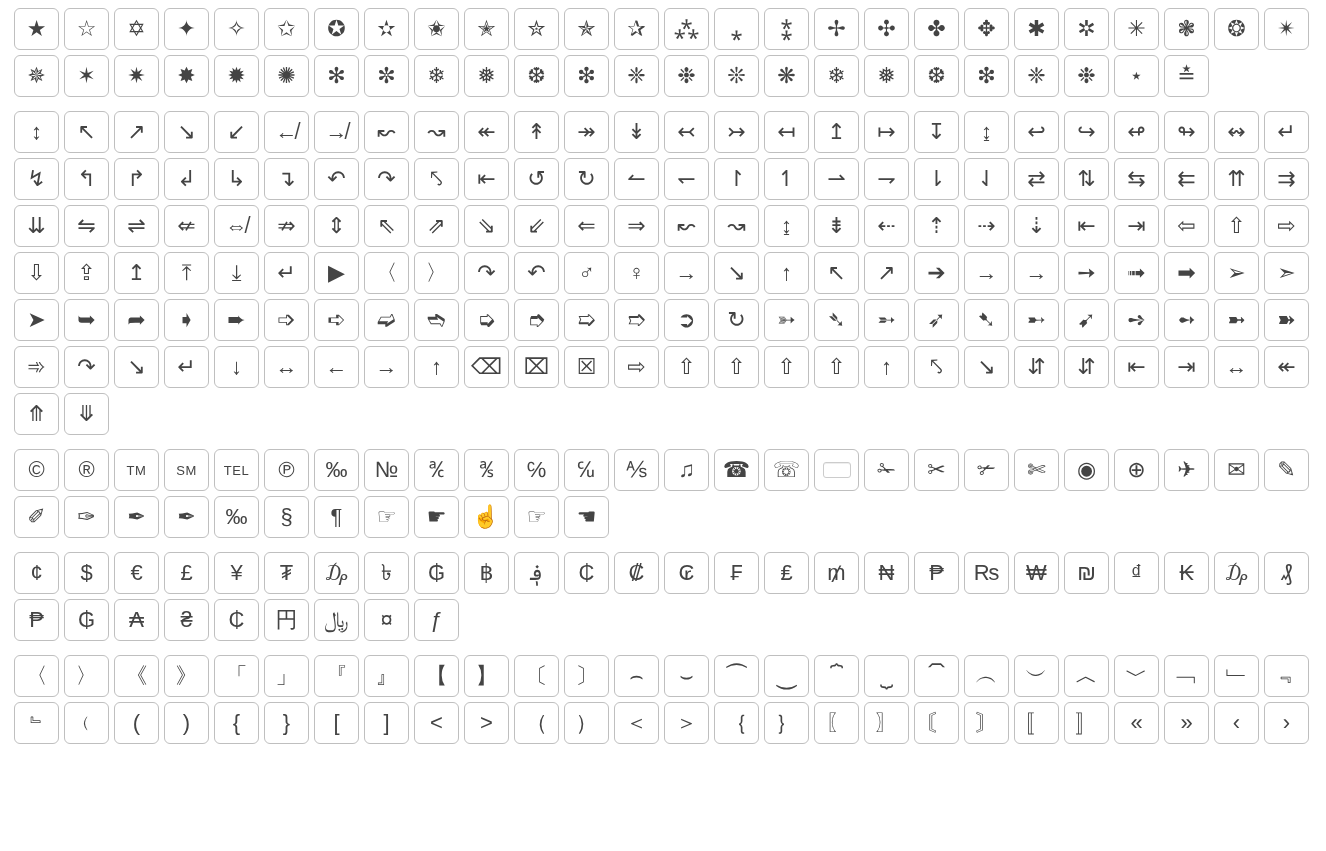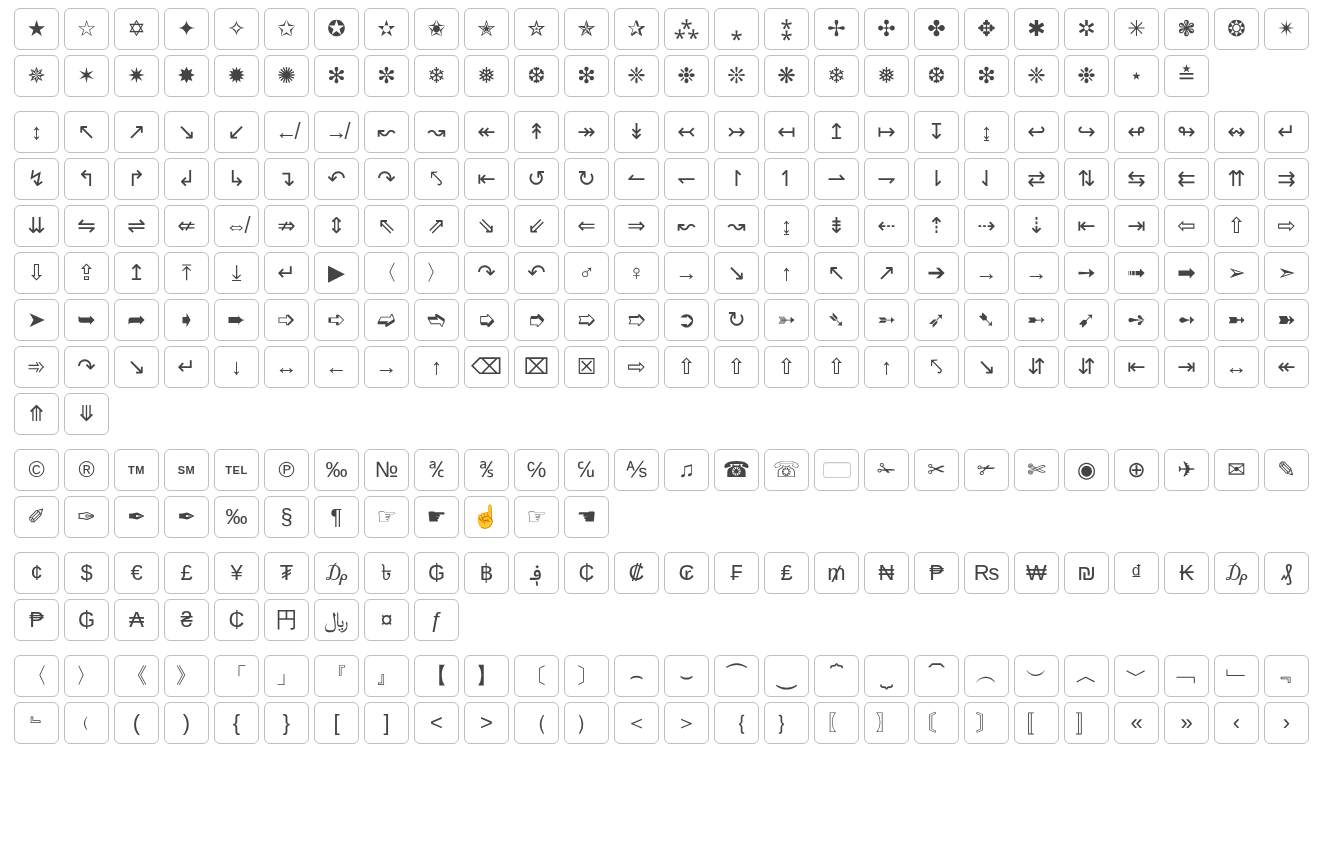--- a/index.html
+++ b/index.html
@@ -7,21 +7,21 @@
   .group{display:flex;flex-wrap:wrap;gap:5px;margin-bottom:14px;}
   .cell{
     width:45px;height:42px;
     border:1px solid #bfbfbf;border-radius:6px;
     background:#fff;
     display:flex;align-items:center;justify-content:center;
     font-size:22px;line-height:1;color:#444;
     cursor:pointer;user-select:none;
     box-sizing:border-box;
   }
-  .small{font-size:11px;font-weight:700;letter-spacing:.5px;}
+  .small{font-size:13px;font-weight:400;letter-spacing:.5px;}
   
   .kbd{width:26px;height:14px;border:1px solid #ccc;border-radius:3px;box-shadow:inset 0 1px 0 #eee;}
 </style>
 </head>
 <body>
 
 <div class="page" id="root">
     <div class="group">
       <div class="cell">★</div>
       <div class="cell">☆</div>

